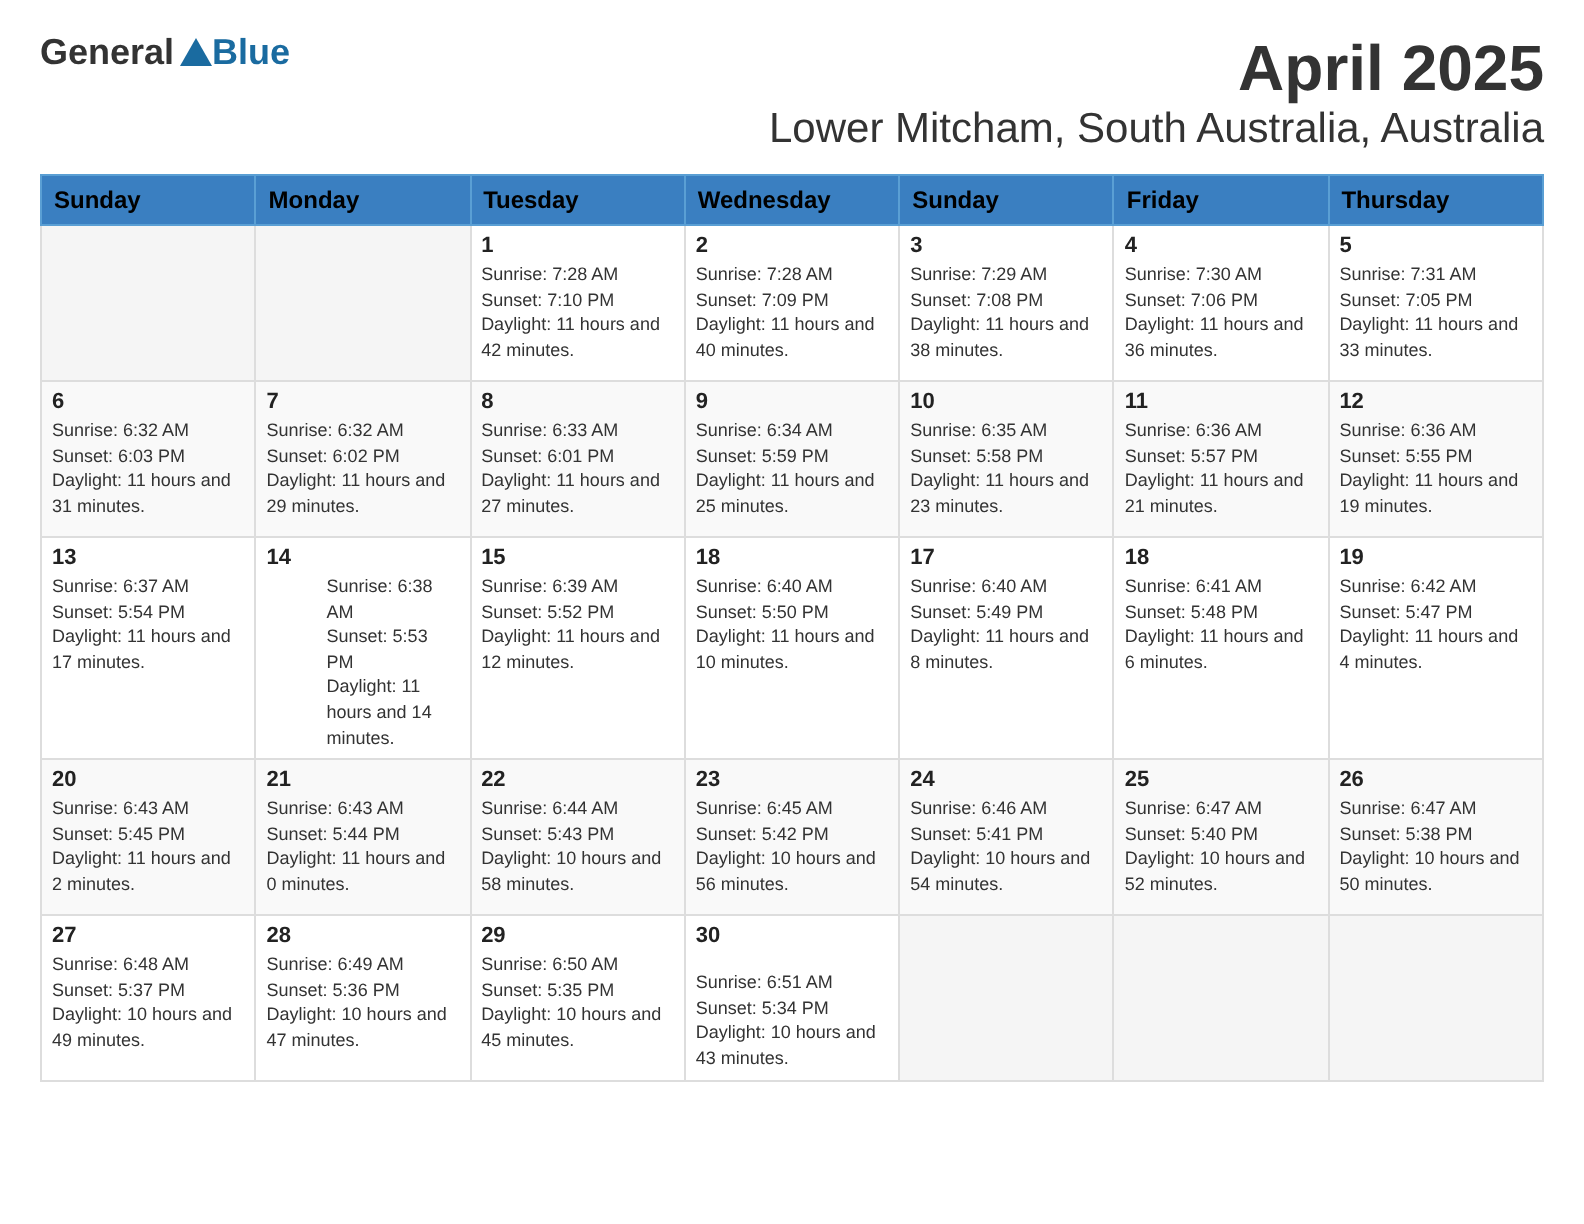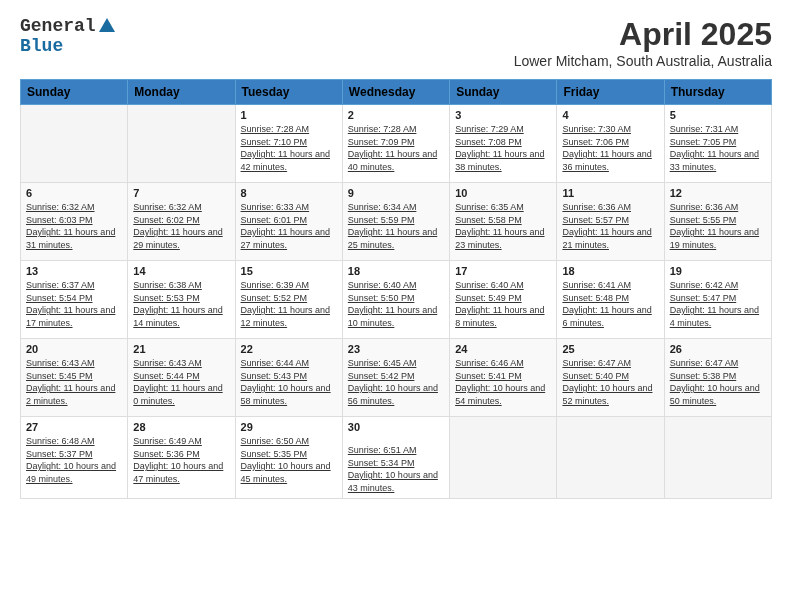--- a/index.html
+++ b/index.html
@@ -17,23 +17,22 @@
       background: #fff;
     }
     .header {
       display: flex;
       justify-content: space-between;
       align-items: flex-start;
       margin-bottom: 10px;
     }
     .logo {
       display: flex;
-      flex-direction: column;
-      align-items: flex-start;
-      font-family: Liberation Mono, monospace;
+      flex-direction: row;
+      align-items: flex-end;
     }
     .logo-text {
       display: flex;
       align-items: center;
     }
     .logo-general {
       font-size: 18px;
       font-weight: bold;
       color: #333;
     }
@@ -53,21 +52,21 @@
     }
     .title-block {
       text-align: right;
     }
     .month-title {
       font-size: 32px;
       font-weight: bold;
       color: #333;
     }
     .location-title {
-      font-size: 14px;
+      font-size: 21px;
       color: #333;
     }
     .calendar {
       width: 100%;
       border-collapse: collapse;
       border: 1px solid #ccc;
     }
     .calendar th {
       background-color: #3a7fc1;
       color: #000000;
@@ -94,21 +93,20 @@
       font-size: 11px;
       font-weight: bold;
       color: #222;
       display: block;
       margin-bottom: 2px;
     }
     .day-info {
       font-size: 9px;
       color: #333;
       line-height: 1.4;
-      text-decoration: underline;
     }
     .empty-cell {
       background: #f5f5f5 !important;
     }
   </style>
 </head>
 <body>
 
 <div class="page">
   <div class="header">
@@ -218,21 +216,21 @@
         </tr>
         <tr>
           <td>
             <span class="day-num">13</span>
             <div class="day-info" style="white-space: pre-line;">Sunrise: 6:37 AM
 Sunset: 5:54 PM
 Daylight: 11 hours and 17 minutes.</div>
           </td>
           <td>
             <span class="day-num">14</span>
-            <div class="day-info" style="white-space: pre-line;">Sunrise: 6:38 AM
+            <div class="day-info" style="white-space: pre-line; margin-left: 30px;">Sunrise: 6:38 AM
 Sunset: 5:53 PM
 Daylight: 11 hours and 14 minutes.</div>
           </td>
           <td>
             <span class="day-num">15</span>
             <div class="day-info" style="white-space: pre-line;">Sunrise: 6:39 AM
 Sunset: 5:52 PM
 Daylight: 11 hours and 12 minutes.</div>
           </td>
           <td>

